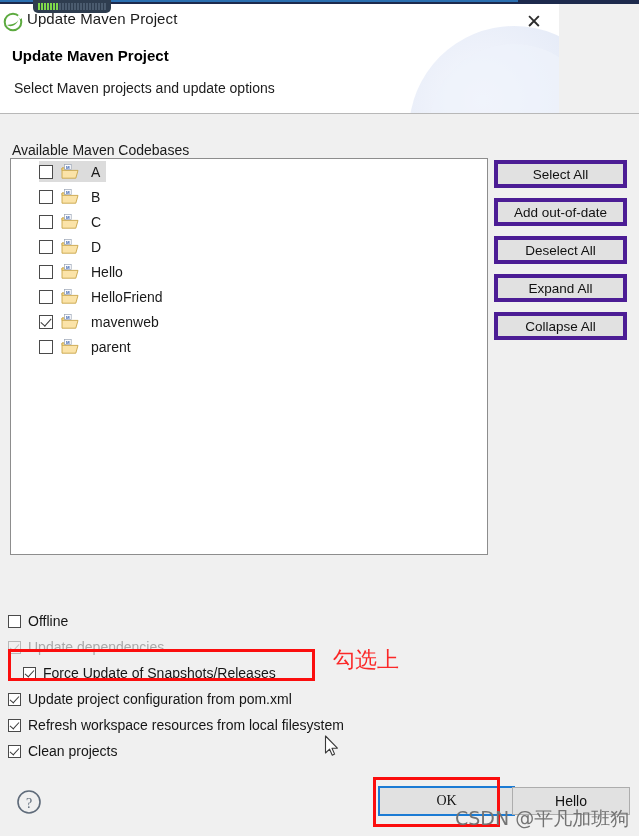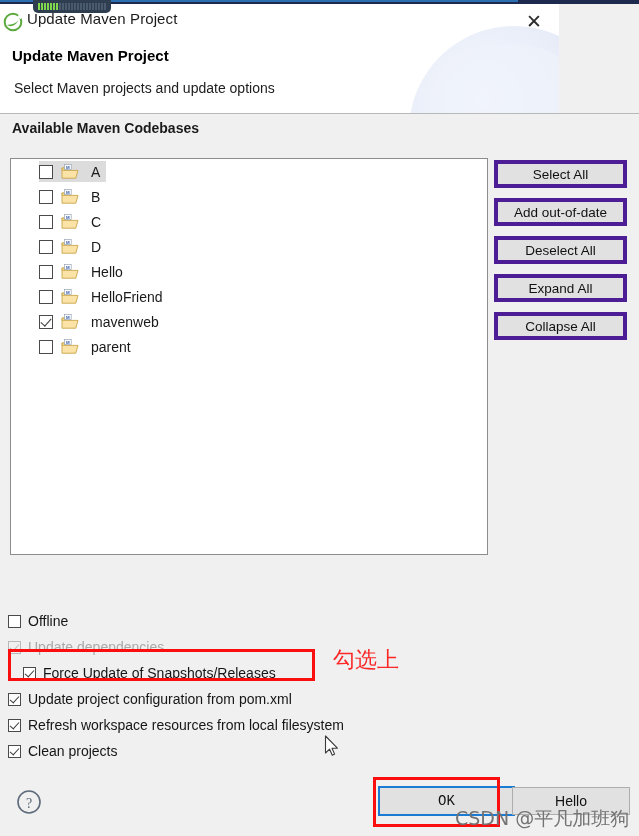--- a/index.html
+++ b/index.html
@@ -108,22 +108,22 @@
     background: #b8b8b8;
   }
 
   
   .body-area {
     position: absolute; top: 114px; left: 0;
     width: 639px; height: 661px;
     background: #f0f0f0;
   }
   .group-label {
-    position: absolute; left: 12px; top: 6px;
-    font-size: 14px; color: #1a1a1a; font-weight: bold;
+    position: absolute; left: 12px; top: 28px;
+    font-size: 14px; color: #1a1a1a;
   }
 
   
   .tree-box {
     position: absolute;
     left: 10px; top: 44px;
     width: 478px; height: 397px;
     background: #ffffff;
     border: 1px solid #8d8d8d;
     overflow: hidden;
@@ -238,21 +238,21 @@
     width: 26px; height: 26px;
     z-index: 5;
   }
   .ok-btn {
     position: absolute;
     left: 378px; top: 786px;
     width: 137px; height: 30px;
     background: #e1e1e1;
     border: 2px solid #1b7bd4;
     font-size: 14px; color: #111;
-    font-family: Liberation Mono, monospace;
+    font-family: Liberation Serif, serif;
     display: flex; align-items: center; justify-content: center;
     cursor: pointer;
     z-index: 6;
   }
   .cancel-btn {
     position: absolute;
     left: 512px; top: 787px;
     width: 118px; height: 28px;
     background: #e1e1e1;
     border: 1px solid #adadad;

